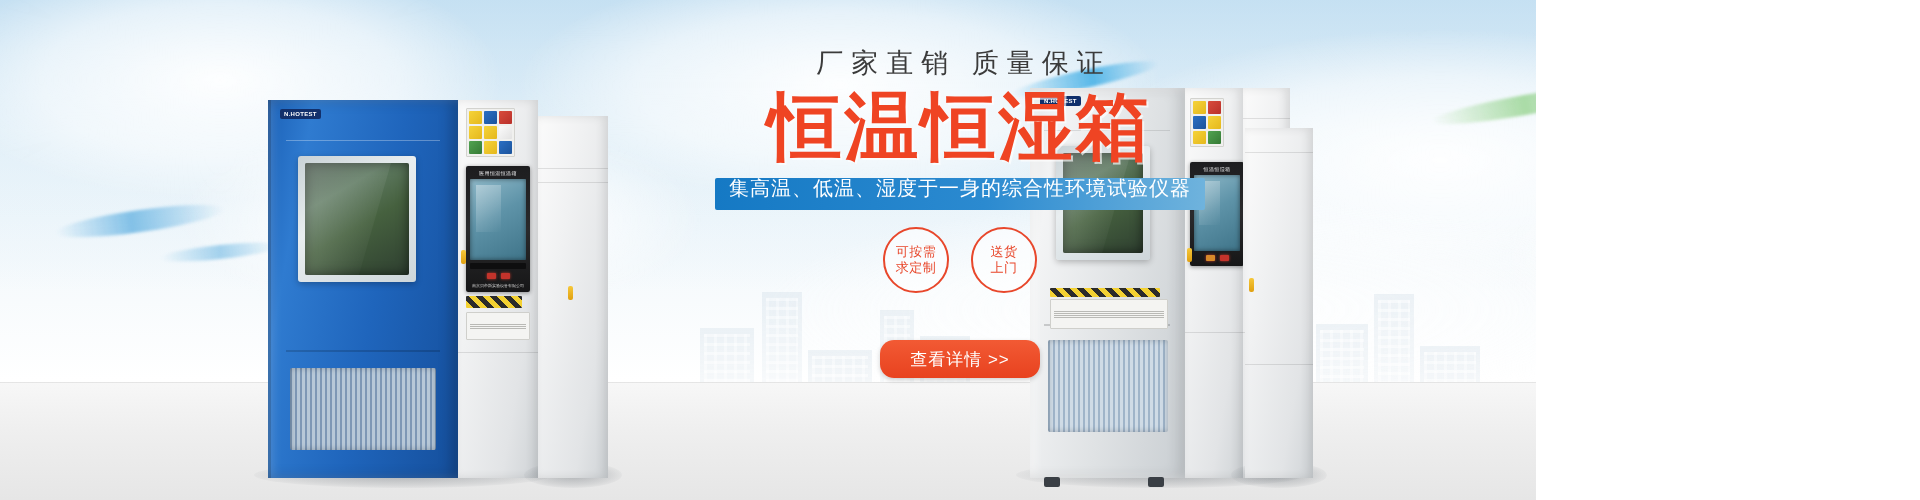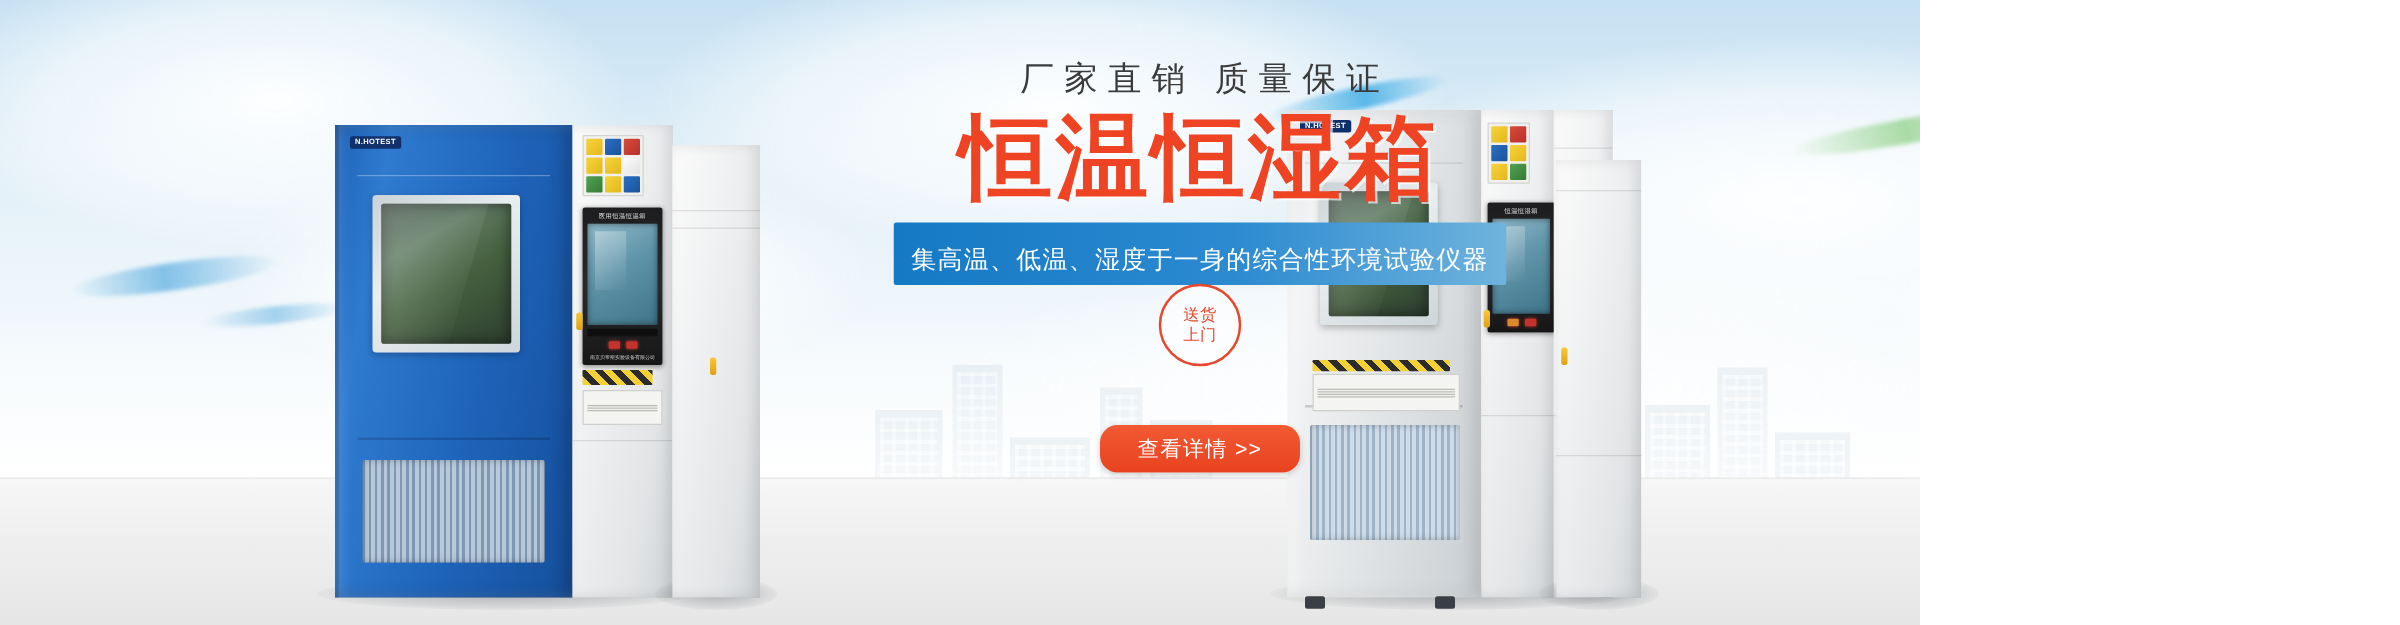--- a/index.html
+++ b/index.html
@@ -206,22 +206,22 @@
     margin-top:4px;
     font-family:"DejaVu Sans","Liberation Sans",sans-serif;
     font-size:74px;line-height:84px;font-weight:bold;
     color:#ef4423;letter-spacing:3px;white-space:nowrap;
     text-shadow:2px 2px 0 rgba(255,255,255,.65);
   }
   .subbar{
     margin:10px auto 0 auto;display:inline-block;
     background:linear-gradient(90deg,#1579c4 0%,#2b8ad0 55%,#6fb3dd 100%);
     color:#ffffff;font-size:20px;line-height:20px;letter-spacing:1px;
-    padding:20px 14px 10px 14px;border-radius:2px;white-space:nowrap;
-    font-family:Liberation Serif, serif;
+    padding:2px 14px 10px 14px;border-radius:2px;white-space:nowrap;
+    font-family:Liberation Mono, monospace;
   }
 
   
   .badges{
     position:absolute;left:690px;top:227px;width:540px;
     display:flex;justify-content:center;gap:22px;z-index:6;
   }
   .badge{
     width:62px;height:62px;border-radius:50%;
     border:2px solid #e8472b;
@@ -362,20 +362,24 @@
   </div>
 
   <div class="copy">
     <div class="tagline">厂家直销  质量保证</div>
     <div class="headline">恒温恒湿箱</div>
     <div class="subbar">集高温、低温、湿度于一身的综合性环境试验仪器</div>
   </div>
 
   <div class="badges">
     <div class="badge">
+      <span>可按需</span>
+      <span>求定制</span>
+    </div>
+    <div class="badge">
       <span>送货</span>
       <span>上门</span>
     </div>
   </div>
 
   <div class="cta-wrap">
     <button class="cta">查看详情 &gt;&gt;</button>
   </div>
 
   <div class="machine" style="left:1030px;width:260px;height:390px;">

